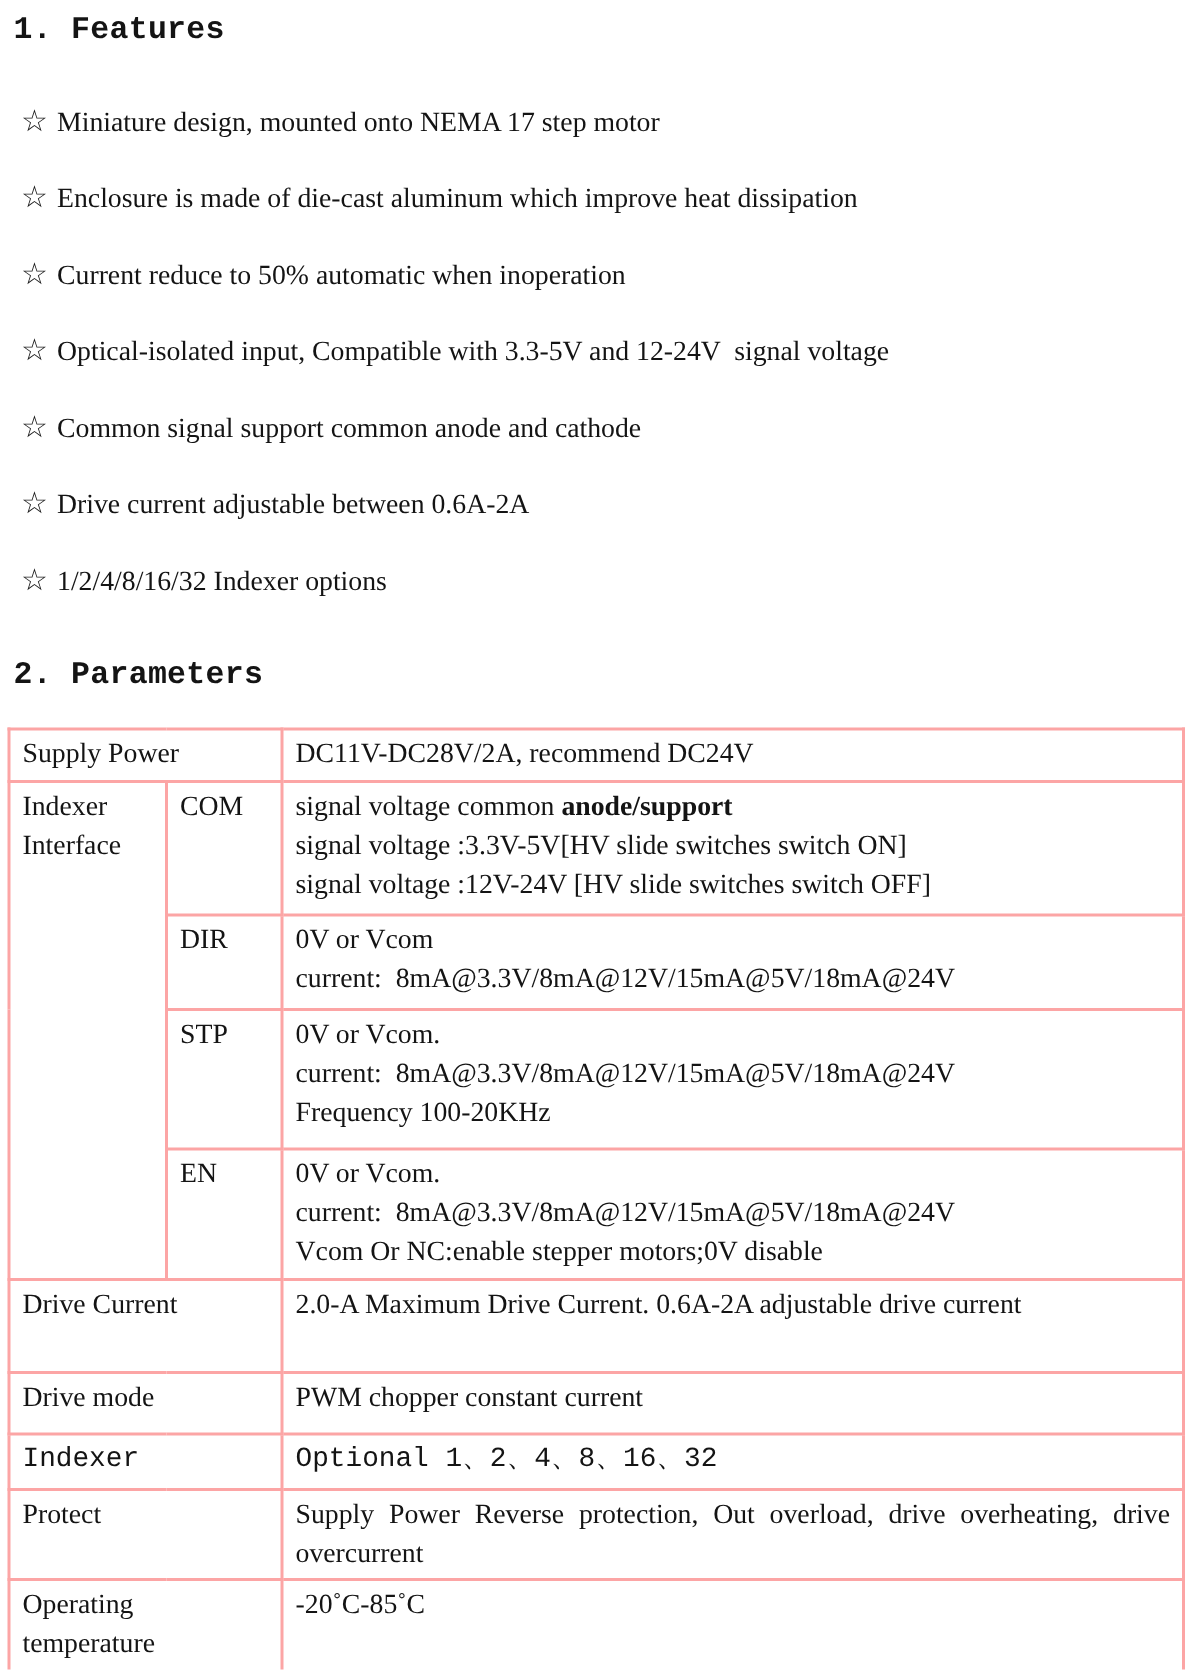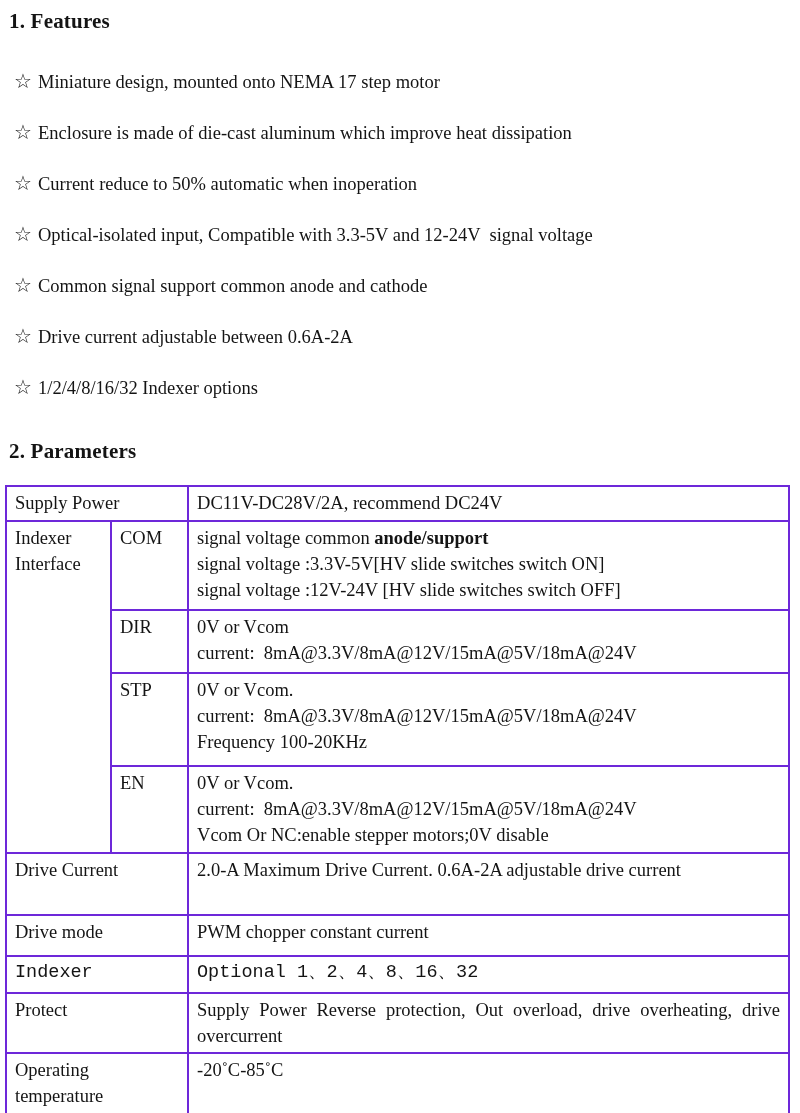--- a/index.html
+++ b/index.html
@@ -17,20 +17,21 @@
     height: 1113px;
     position: relative;
   }
   h1.sec {
     font-size: 21px;
     font-weight: bold;
     margin: 0;
     padding: 0;
     line-height: 24px;
     letter-spacing: 0.2px;
+    font-family: Liberation Mono, monospace;
   }
   #features-heading { margin: 9px 0 0 9px; }
   #parameters-heading { margin: 40px 0 0 9px; }
   ul.features {
     list-style: none;
     margin: 38px 0 0 0;
     padding: 0 0 0 14px;
   }
   ul.features li {
     display: flex;
@@ -48,21 +49,21 @@
   ul.features li .ftext {
     white-space: pre-wrap;
   }
   table.params {
     border-collapse: collapse;
     table-layout: fixed;
     width: 783px;
     margin: 22px 0 0 5px;
   }
   table.params td {
-    border: 2px solid #6d28d9;
+    border: 2px solid #fca5a5;
     vertical-align: top;
     font-size: 18.5px;
     line-height: 26px;
     padding: 3px 8px;
     overflow: hidden;
   }
   td.val {
     padding: 3px 28px 3px 9px;
   }
   td.just {

